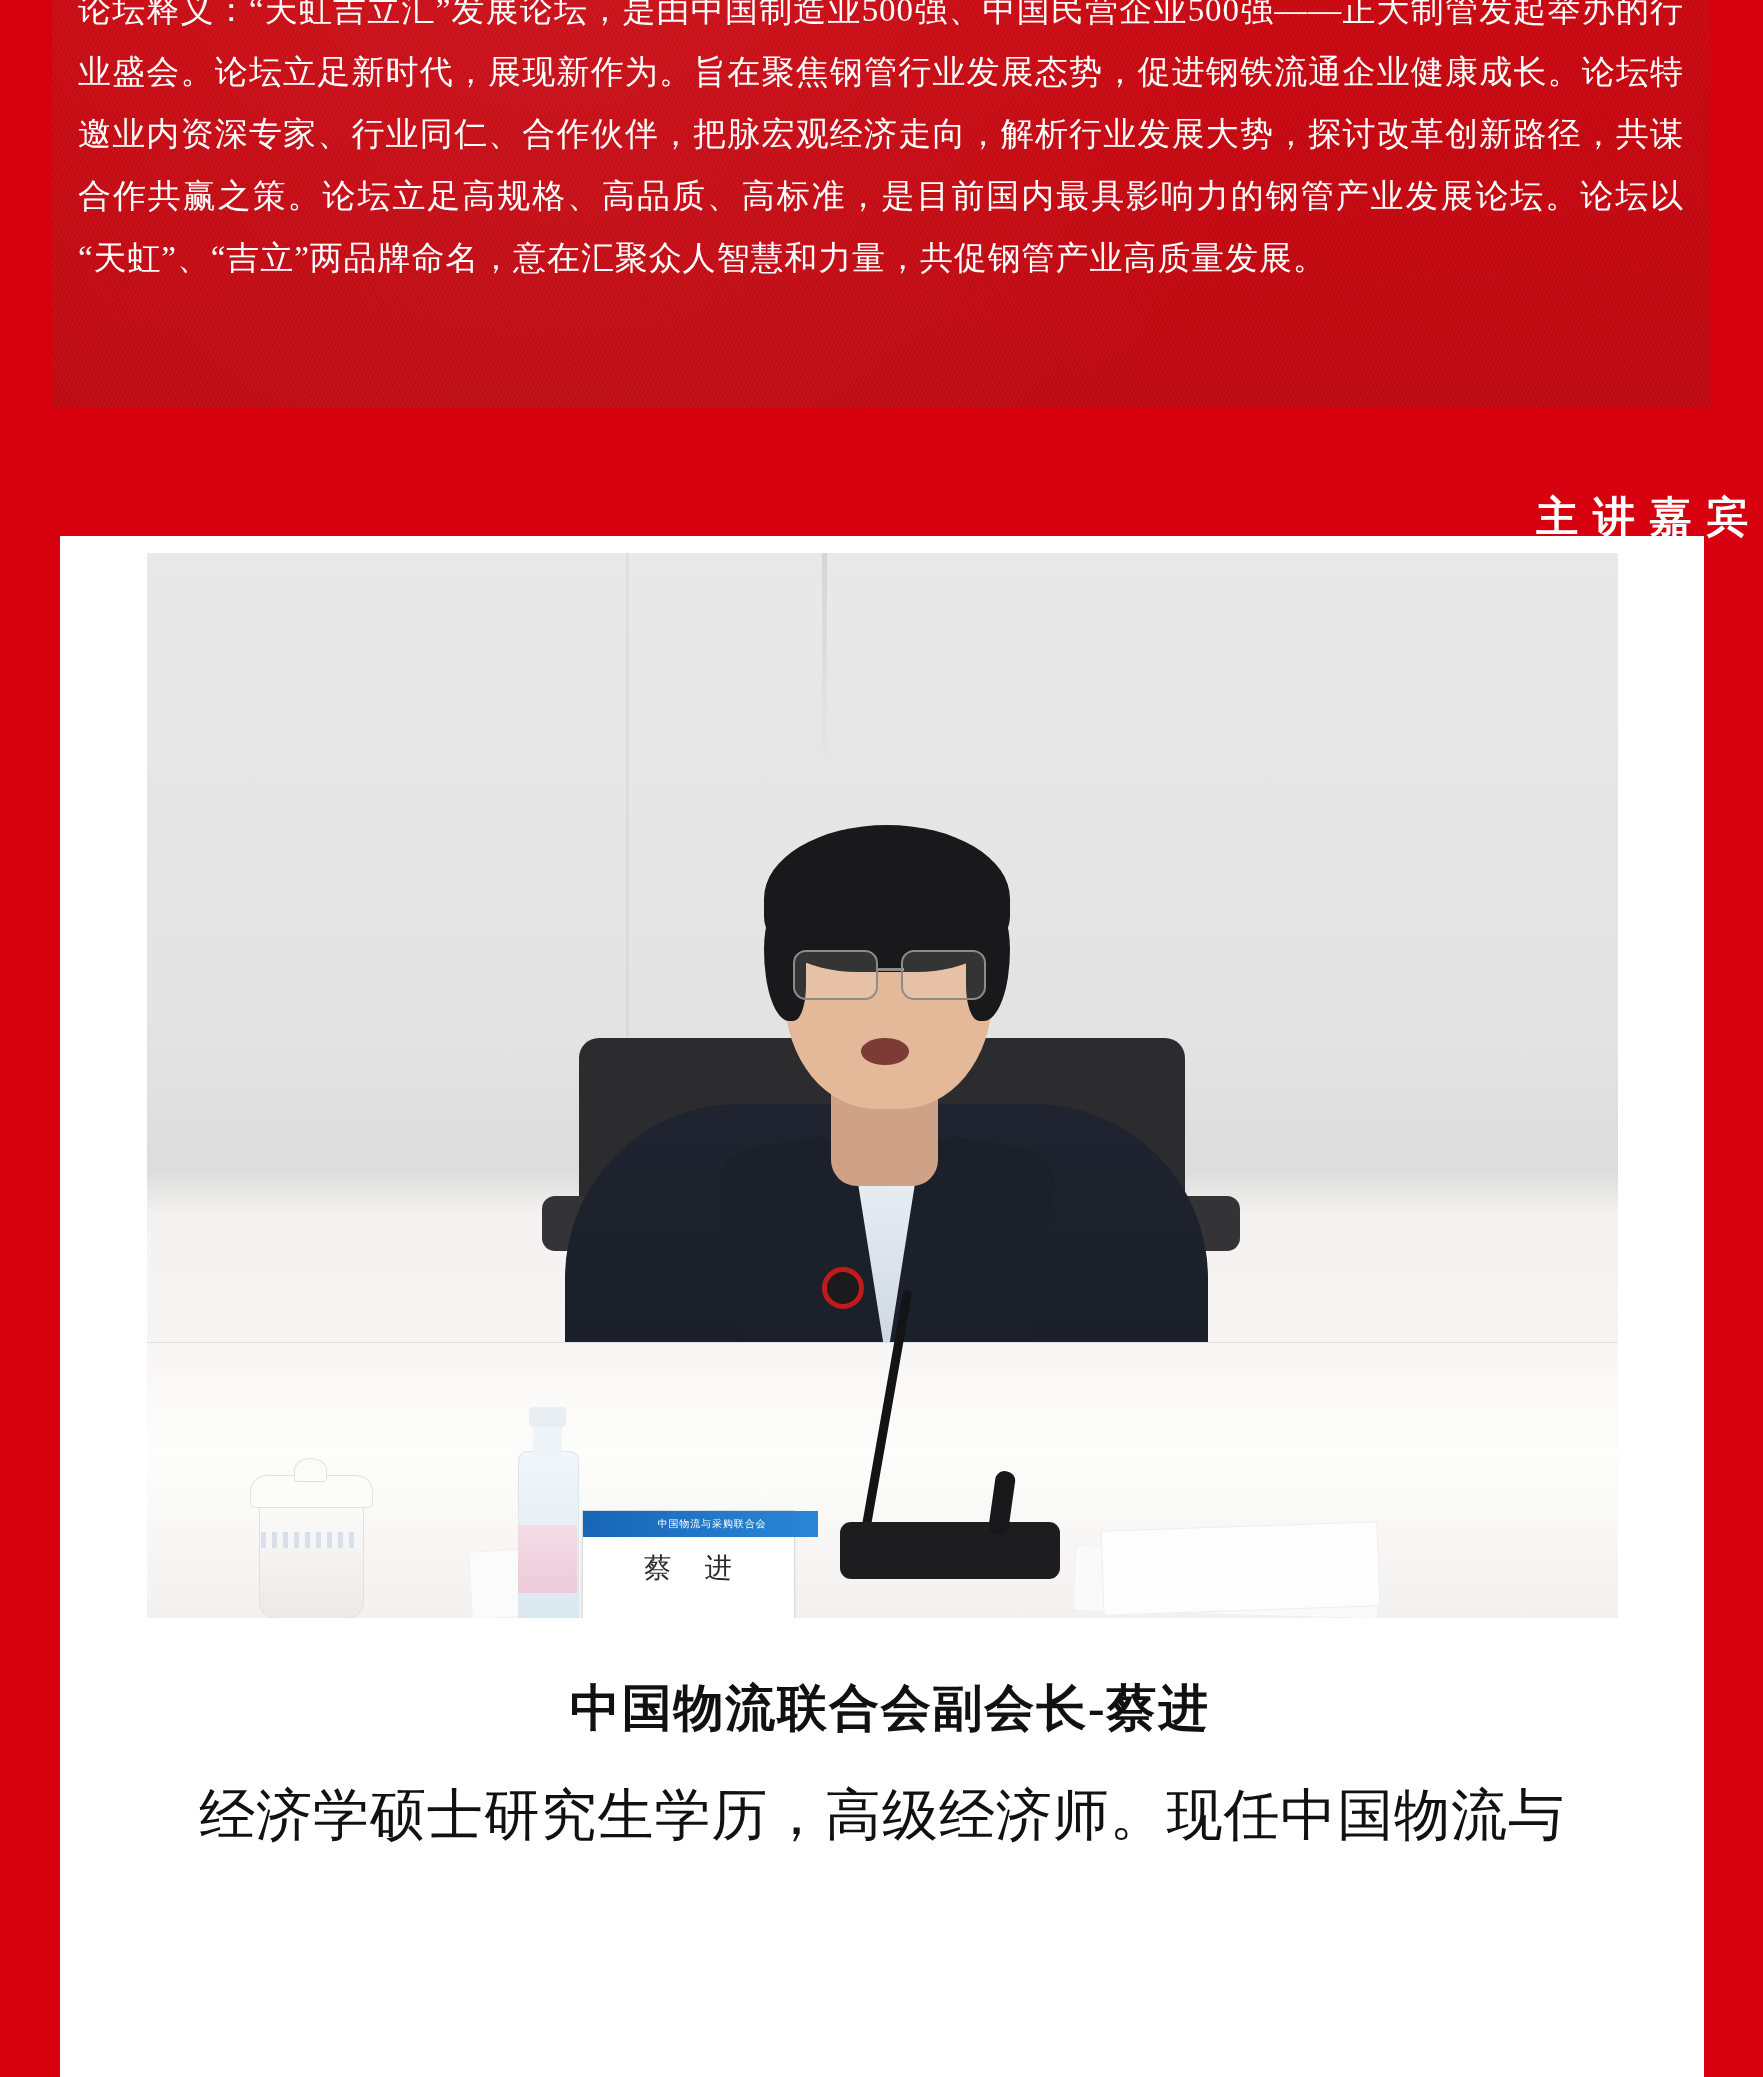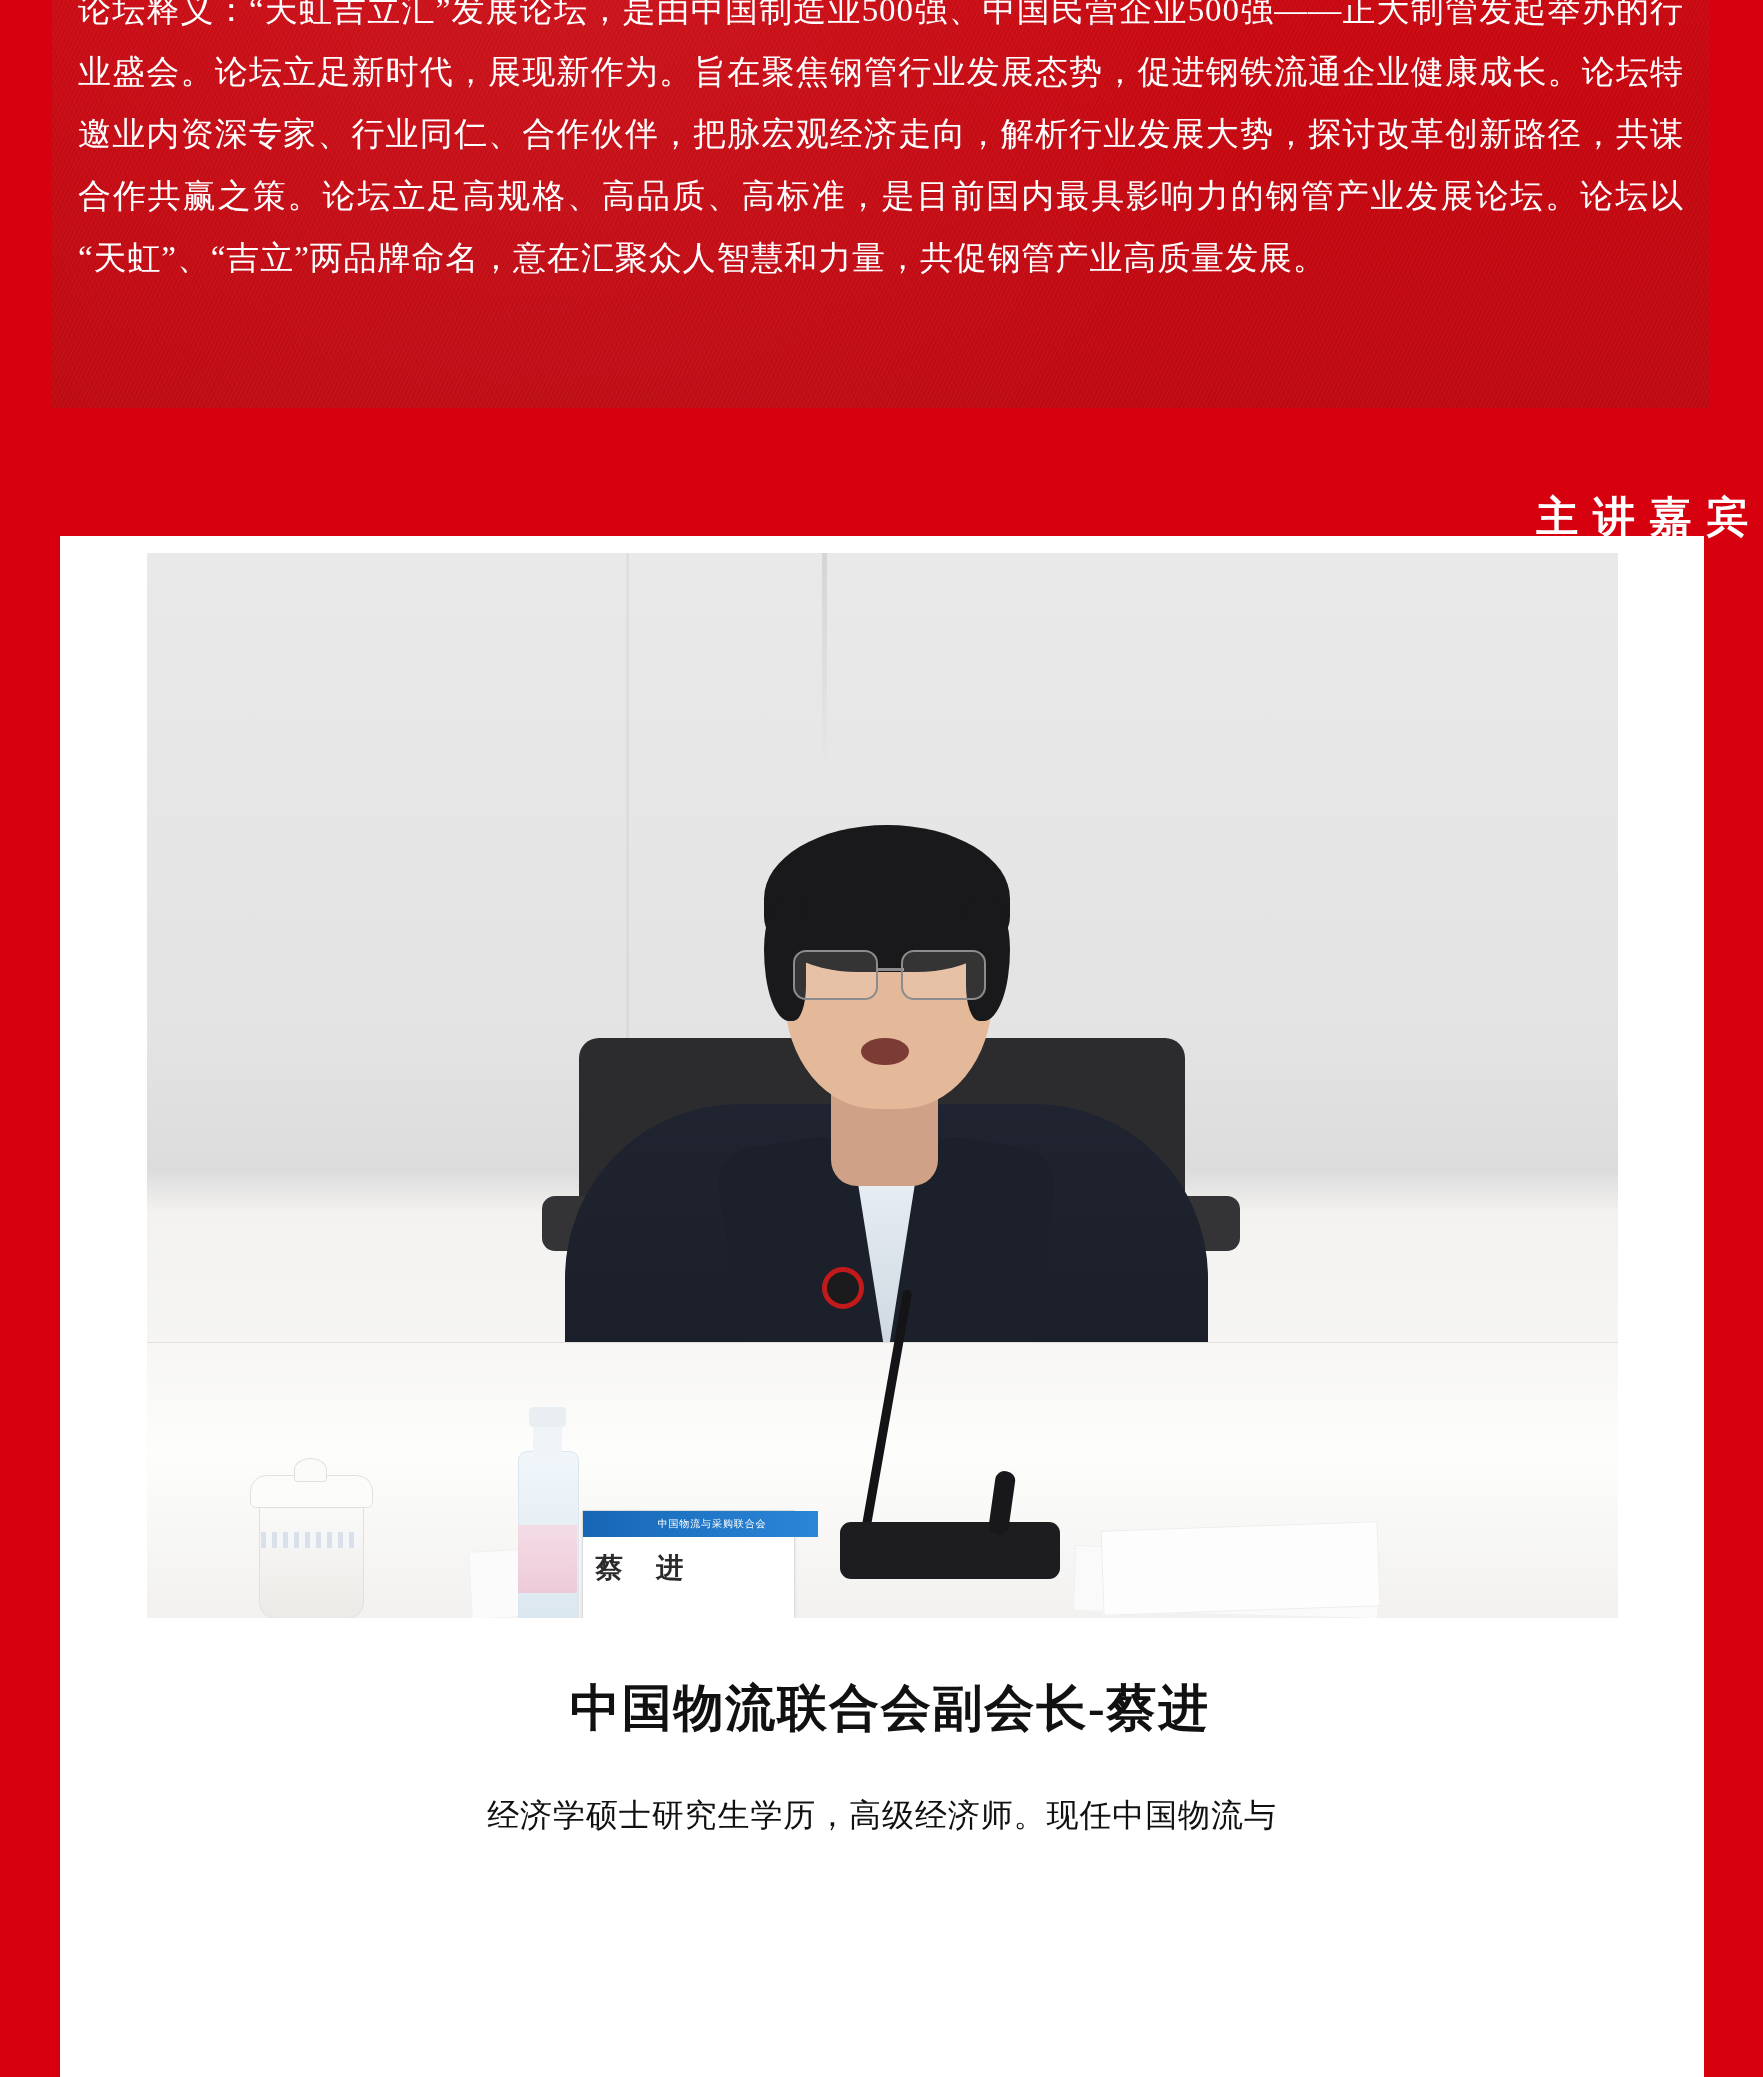--- a/index.html
+++ b/index.html
@@ -292,23 +292,22 @@
   }
   .nameplate-bar {
     position: absolute; left: 0; top: 0; width: 211px; height: 26px;
     background: linear-gradient(90deg, #1766b5, #2b86d8);
     color: #fff; font-size: 10px; line-height: 26px; text-align: center;
     letter-spacing: 0.9px;
     padding-left: 24px;
   }
   .nameplate-name {
     position: absolute; left: 0; top: 39px; width: 211px;
-    text-align: left; font-size: 27.5px; letter-spacing: 13px; text-indent: 13px;
+    text-align: center; font-size: 27.5px; letter-spacing: 13px; text-indent: 13px;
     color: #2b2b2b;
-    font-weight: bold;
   }
   .nameplate-sub {
     position: absolute; left: 0; top: 79px; width: 211px;
     text-align: center; font-size: 11px; color: #8b8b8b; letter-spacing: 2.8px; margin-top: 33px;
   }
   
   .papers {
     position: absolute;
     left: 955px; top: 973px; width: 275px; height: 83px;
     background: #fdfdfd;
@@ -334,21 +333,21 @@
     text-align: center;
     font-size: 50px;
     font-weight: bold;
     color: #111111;
     letter-spacing: 1.8px;
   }
   .guest-bio {
     margin: 40px 0 0 0;
     padding: 0 138px;
     text-align: center;
-    font-size: 32px;
+    font-size: 56px;
     line-height: 66px;
     color: #111111;
     letter-spacing: 0.9px;
   }
 </style>
 </head>
 <body>
 
 <section class="intro-panel">
   <p class="intro-text">论坛释义：“天虹吉立汇”发展论坛，是由中国制造业500强、中国民营企业500强——正大制管发起举办的行业盛会。论坛立足新时代，展现新作为。旨在聚焦钢管行业发展态势，促进钢铁流通企业健康成长。论坛特邀业内资深专家、行业同仁、合作伙伴，把脉宏观经济走向，解析行业发展大势，探讨改革创新路径，共谋合作共赢之策。论坛立足高规格、高品质、高标准，是目前国内最具影响力的钢管产业发展论坛。论坛以“天虹”、“吉立”两品牌命名，意在汇聚众人智慧和力量，共促钢管产业高质量发展。</p>

